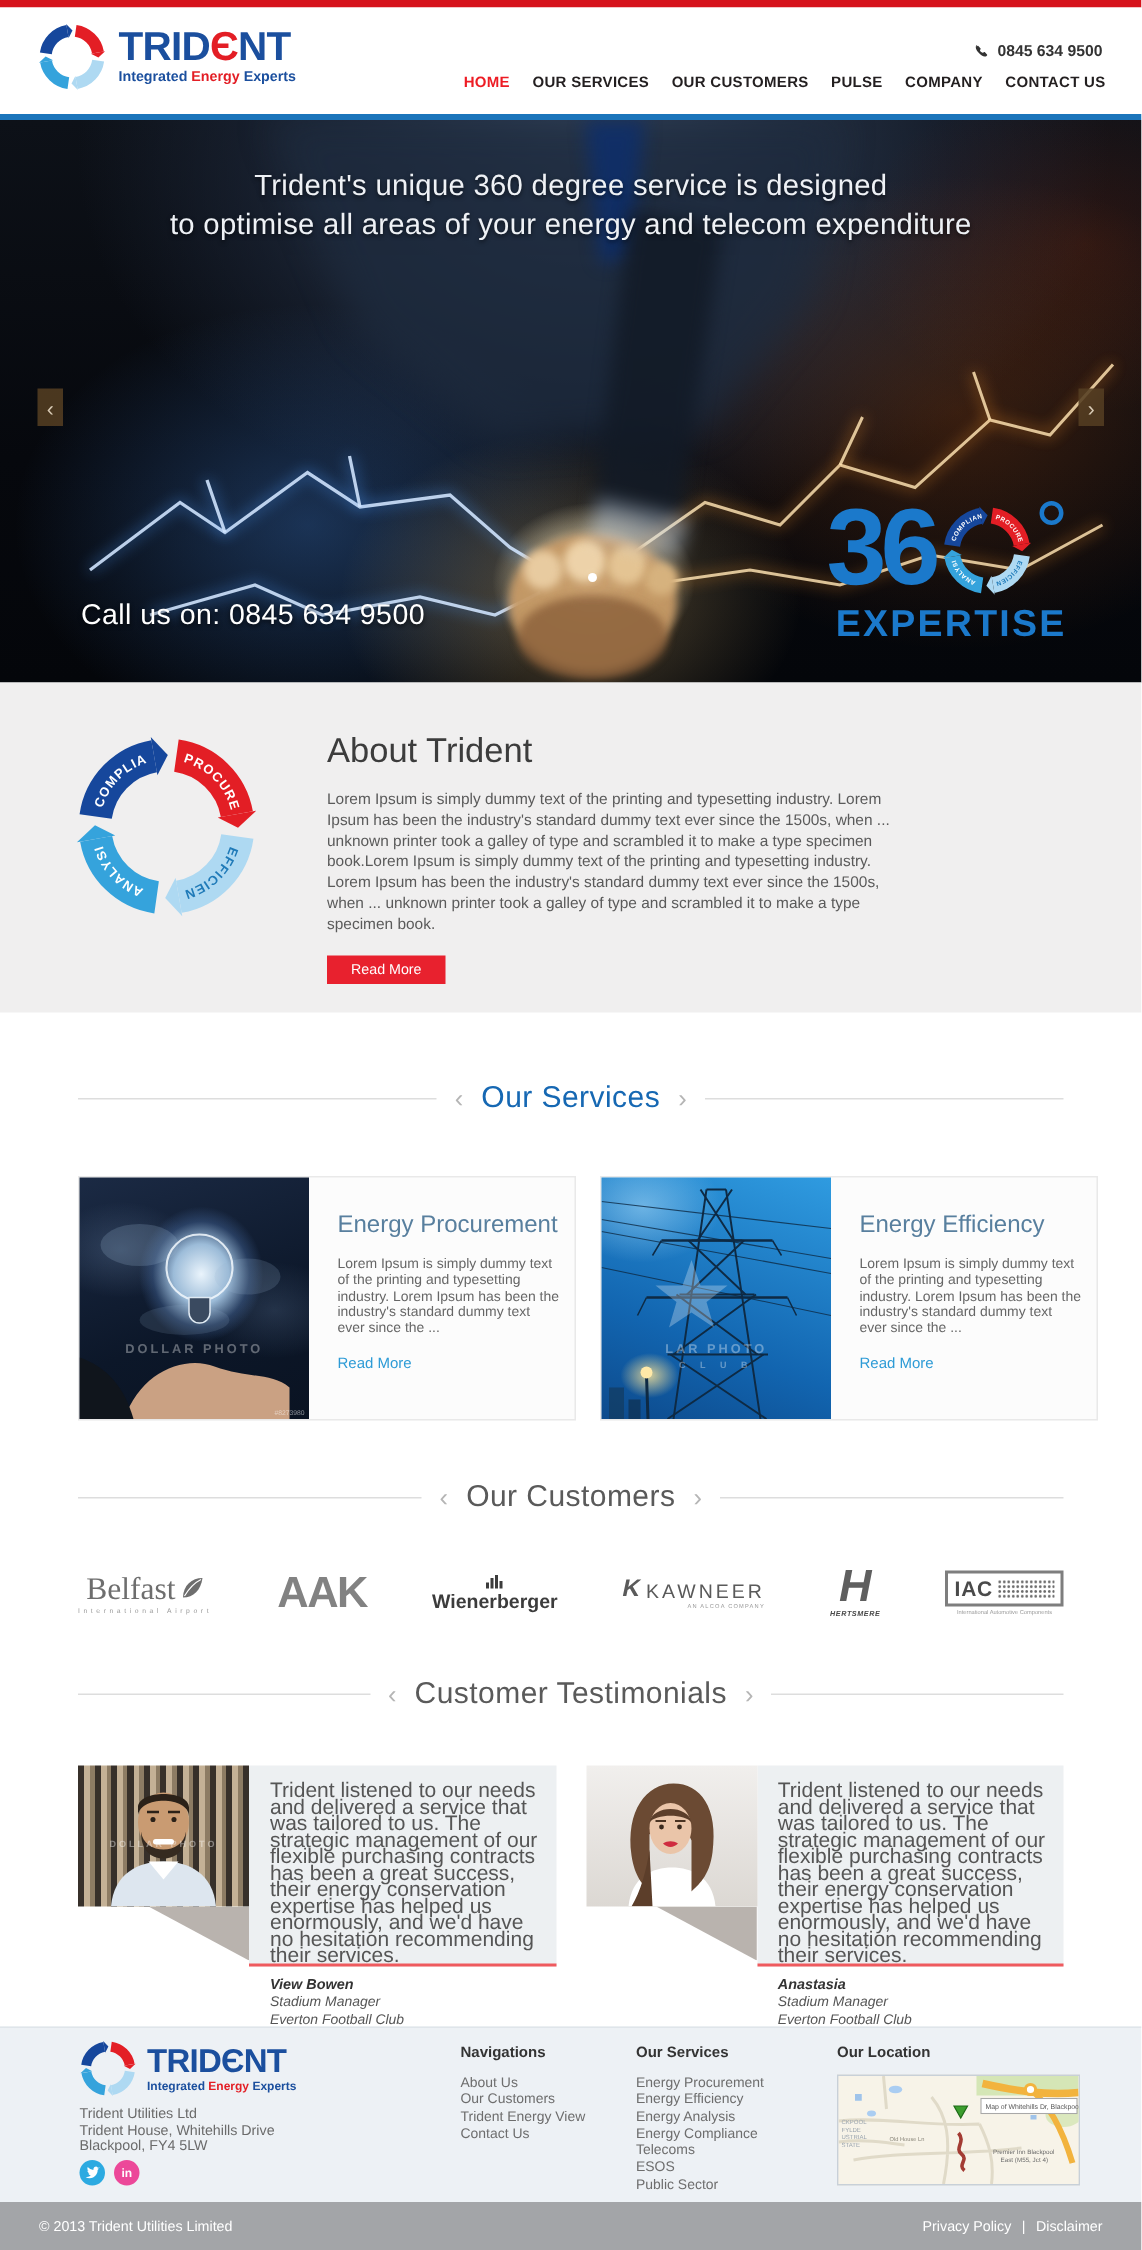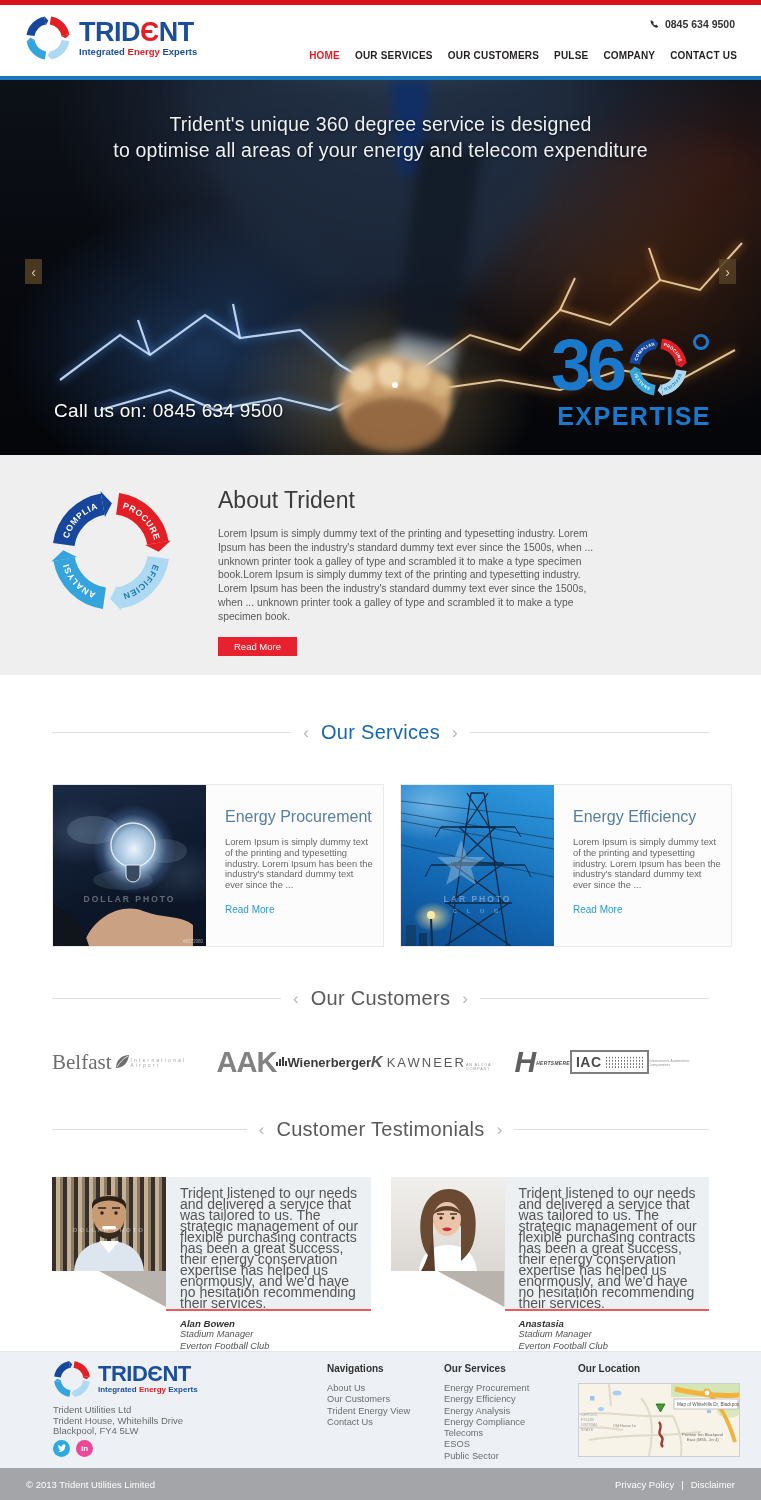--- a/index.html
+++ b/index.html
@@ -10,21 +10,21 @@
   .topbar{height:5px;background:#d6121b;}
 
   
   header{height:71px;position:relative;background:#fff;}
   .logo{position:absolute;left:24px;top:9px;display:flex;align-items:center;gap:7px;}
   .logo svg.ring{width:48px;height:48px;}
   .wordmark{font-size:27px;font-weight:700;color:#1b4f9e;line-height:25px;letter-spacing:-.5px;}
   .wordmark .e-red{color:#e31e25;}
   .tagline{font-size:9.5px;font-weight:700;margin-top:1px;}
   .tg-blue{color:#1b4f9e;} .tg-red{color:#e31e25;}
-  .phone{position:absolute;right:26px;top:13px;font-size:10.5px;font-weight:700;color:#333;display:flex;align-items:center;gap:5px;}
+  .phone{position:absolute;right:26px;top:23px;font-size:10.5px;font-weight:700;color:#333;display:flex;align-items:center;gap:5px;}
   nav{position:absolute;right:24px;top:45px;display:flex;gap:15px;font-size:10px;font-weight:700;color:#231f20;letter-spacing:.2px;}
   nav a.active{color:#ed1c24;padding-left:24px;}
   .blue-line{height:4px;background:#1b75bb;}
 
   
   .hero{height:375px;position:relative;overflow:hidden;background:
     radial-gradient(90px 70px at 52% 82%, rgba(255,255,255,.92), rgba(255,240,200,.4) 50%, transparent 75%),
     radial-gradient(220px 160px at 50% 85%, rgba(255,210,130,.32), transparent 70%),
     radial-gradient(280px 210px at 27% 72%, rgba(70,140,235,.33), transparent 70%),
     radial-gradient(300px 220px at 84% 52%, rgba(200,90,20,.26), transparent 72%),
@@ -86,21 +86,21 @@
   .wm2{bottom:32px;font-size:6px;letter-spacing:4px;}
   .photo-id{position:absolute;right:3px;bottom:2px;font-size:4.5px;color:rgba(255,255,255,.5);}
   .card-body{flex:1;padding:15px 10px 0 19px;}
   .card-title{font-size:16px;color:#587f9e;margin:8px 0 11px;font-weight:400;}
   .card-text{font-size:9.3px;line-height:10.8px;color:#666;width:148px;margin:0;}
   .card-link{display:inline-block;margin-top:13px;color:#2d9bd6;font-size:10px;}
 
   
   .customers{padding-top:40px;}
   .logo-row{margin-top:26px;padding:0 52px;display:flex;align-items:center;justify-content:space-between;height:52px;}
-  .clogo{display:flex;flex-direction:row;align-items:center;cursor:pointer;}
+  .clogo{display:flex;flex-direction:column;align-items:center;cursor:pointer;}
   .belfast-name{font-family:"Liberation Serif",serif;font-size:21px;color:#6e6e6e;line-height:20px;}
   .belfast-sub{font-size:4.5px;letter-spacing:2.4px;color:#9a9a9a;margin-top:2px;}
   .aak{font-size:29px;font-weight:700;color:#828282;letter-spacing:-1px;}
   .wb-mark{display:flex;align-items:flex-end;gap:1px;height:9px;margin-bottom:1px;}
   .wb-mark i{display:block;width:2px;background:#3c3c3c;}
   .wb-name{font-size:13px;font-weight:700;color:#3c3c3c;}
   .kawneer{display:flex;align-items:center;gap:4px;}
   .k-mark{font-size:16px;font-weight:700;color:#5a5a5a;transform:skewX(-12deg);}
   .kawneer-name{font-size:13px;color:#5a5a5a;letter-spacing:2px;}
   .kawneer-sub{font-size:3.8px;color:#9a9a9a;letter-spacing:.8px;align-self:flex-end;}
@@ -129,21 +129,21 @@
   
   footer{position:absolute;left:0;right:0;bottom:32px;height:116px;background:#edf1f5;border-top:1px solid #dfe5ea;}
   .f-logo{position:absolute;left:52px;top:7px;display:flex;align-items:center;gap:6px;}
   .f-logo svg.ring{width:40px;height:40px;}
   .f-wordmark{font-size:22px;font-weight:700;color:#1b4f9e;line-height:20px;letter-spacing:-.5px;}
   .f-tagline{font-size:8px;font-weight:700;}
   .f-addr{position:absolute;left:53px;top:53px;font-size:9.5px;color:#6b6b6b;line-height:10.5px;}
   .f-social{position:absolute;left:53px;top:88px;display:flex;gap:6px;}
   .soc{width:17px;height:17px;border-radius:50%;display:flex;align-items:center;justify-content:center;cursor:pointer;}
   .tw{background:#2caae1;} .li{background:#ec4899;color:#fff;font-size:8px;font-weight:700;}
-  .f-col{position:absolute;top:11px;margin-left:20px;}
+  .f-col{position:absolute;top:11px;}
   .f-col h4{font-size:10px;color:#333;margin:0 0 9px;}
   .f-col a{display:block;font-size:9.3px;color:#6d6d6d;line-height:11.3px;}
   .col-nav{left:307px;} .col-serv{left:424px;} .col-loc{left:558px;}
   .map{width:160px;height:72px;border:1px solid #c8d0d8;background:#f7f3e8;position:relative;margin-top:3px;cursor:pointer;}
   .map svg{position:absolute;inset:0;}
 
   
   .bottombar{position:absolute;left:0;right:0;bottom:0;height:32px;background:#a3a5a8;color:#fff;font-size:9.5px;display:flex;align-items:center;justify-content:space-between;padding:0 26px;box-sizing:border-box;}
   .bb-links{display:flex;gap:7px;align-items:center;}
 </style>
@@ -410,21 +410,21 @@
           <rect x="50" y="49" width="14" height="3.6" rx="1.8" fill="#fff"></rect>
           <circle cx="50" cy="36" r="1.7" fill="#2b2118"></circle>
             <circle cx="64" cy="36" r="1.7" fill="#2b2118"></circle>
           <path d="M46 31 h8 M60 31 h8" stroke="#2b2118" stroke-width="1.6"></path>
         </svg>
         <div class="t-wm">DOLLAR PHOTO</div>
       </div>
       <div class="t-tail"></div>
       <div class="t-box">
         <p class="t-quote">Trident listened to our needs and delivered a service that was tailored to us. The strategic management of our flexible purchasing contracts has been a great success, their energy conservation expertise has helped us enormously, and we'd have no hesitation recommending their services.</p>
-        <div class="t-name">Alan Bowen</div>
+        <div class="t-name">View Bowen</div>
         <div class="t-role">Stadium Manager</div>
         <div class="t-org">Everton Football Club</div>
       </div>
     </div>
     <div class="t-card">
       <div class="t-photo photo-woman">
         <svg viewBox="0 0 114 94">
           <path d="M28 94 C30 74 44 68 57 68 C70 68 84 74 86 94 Z" fill="#ffffff"></path>
           <path d="M30 60 C26 30 40 12 58 12 C76 12 88 28 84 58 C82 74 74 80 70 84 L70 50 C66 38 48 36 42 46 L42 84 C38 80 32 74 30 60 Z" fill="#6b4a33"></path>
           <ellipse cx="56" cy="42" rx="14" ry="17" fill="#eac5a9"></ellipse>

